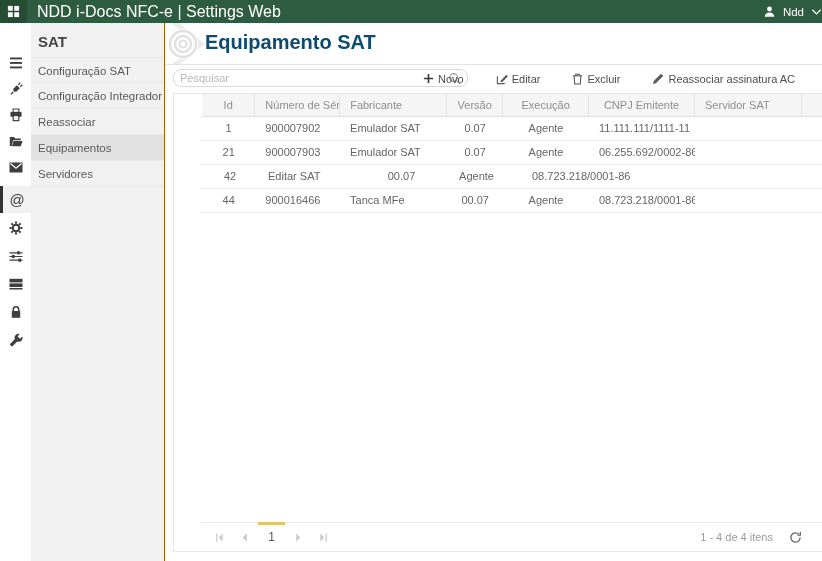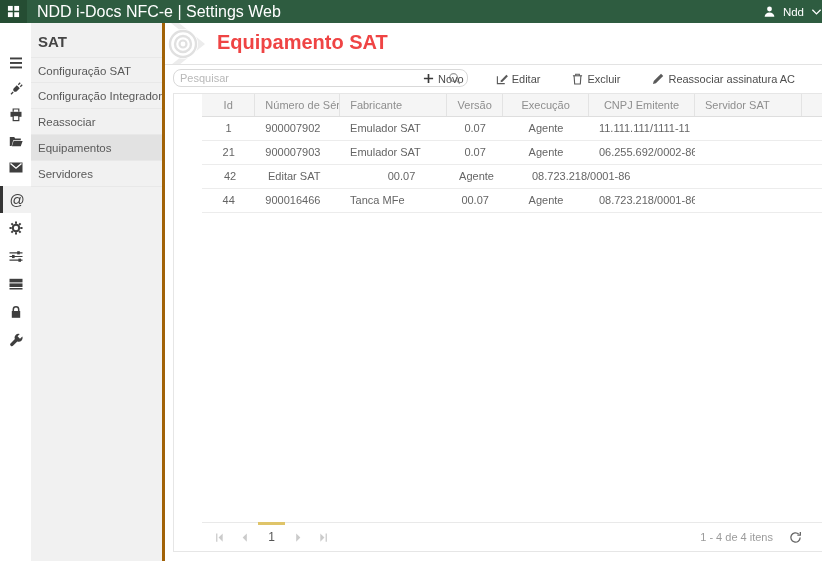--- a/index.html
+++ b/index.html
@@ -22,34 +22,34 @@
   
   .rail { position:absolute; top:23px; left:0; width:31px; bottom:0; background:#fff; z-index:4; }
   .rail-btn { position:absolute; left:0; width:31px; height:26px;
     display:flex; align-items:center; justify-content:center; color:#3f3f3f; cursor:pointer; }
   .rail-btn.active { height:27px; background:var(--sidebar-bg,#f1f1f1); border-left:3px solid #333; }
   .at-glyph { font-size:15px; line-height:1; color:#3f3f3f; }
   .at-glyph::before { content:"@"; }
 
   
   .panel { position:absolute; top:23px; left:31px; width:134px; bottom:0;
-    background:var(--sidebar-bg,#f1f1f1); border-right:3px solid #a16207; z-index:3; }
+    background:var(--sidebar-bg,#f1f1f1); border-right:1px solid #a16207; z-index:3; }
   .panel-header { height:34px; line-height:38px; padding-left:7px;
     font-size:15px; font-weight:600; color:#454545; }
   .menu-item { height:26px; line-height:26px; padding-left:7px; font-size:11.5px;
     color:#595959; border-bottom:1px solid #e8e8e8; cursor:pointer; white-space:nowrap;
     overflow:hidden; }
   .menu-item:first-child { border-top:1px solid #e8e8e8; }
   .menu-item.selected { background:var(--selected-item-bg,#e2e2e2); }
 
   
   .content { position:absolute; top:23px; left:165px; right:0; bottom:0; background:#fff; }
   .content-header { position:relative; height:42px; border-bottom:1px solid #e3e3e3; overflow:hidden; }
   .watermark { position:absolute; left:2px; top:0; }
-  .page-title { position:absolute; left:40px; top:8px; font-size:20px; font-weight:600; color:#ef4444;margin-left:12px; }
+  .page-title { position:absolute; left:40px; top:8px; font-size:20px; font-weight:600; color:#0c4a6e; }
 
   .search-box { position:absolute; left:8px; top:46px; width:295px; height:18px;
     border:1px solid #d9d9d9; border-radius:8px; background:#fff;
     display:flex; align-items:center; }
   .search-box input { border:0; outline:0; flex:1; height:100%; font-size:11px; color:#555;
     padding:0 6px; background:transparent; font-family:inherit; }
   .search-box input::placeholder { color:#b8b8b8; }
   .search-btn { padding:0 6px 0 2px; display:flex; align-items:center; cursor:pointer; }
 
   .toolbar { position:absolute; right:27px; top:48px; height:15px;

